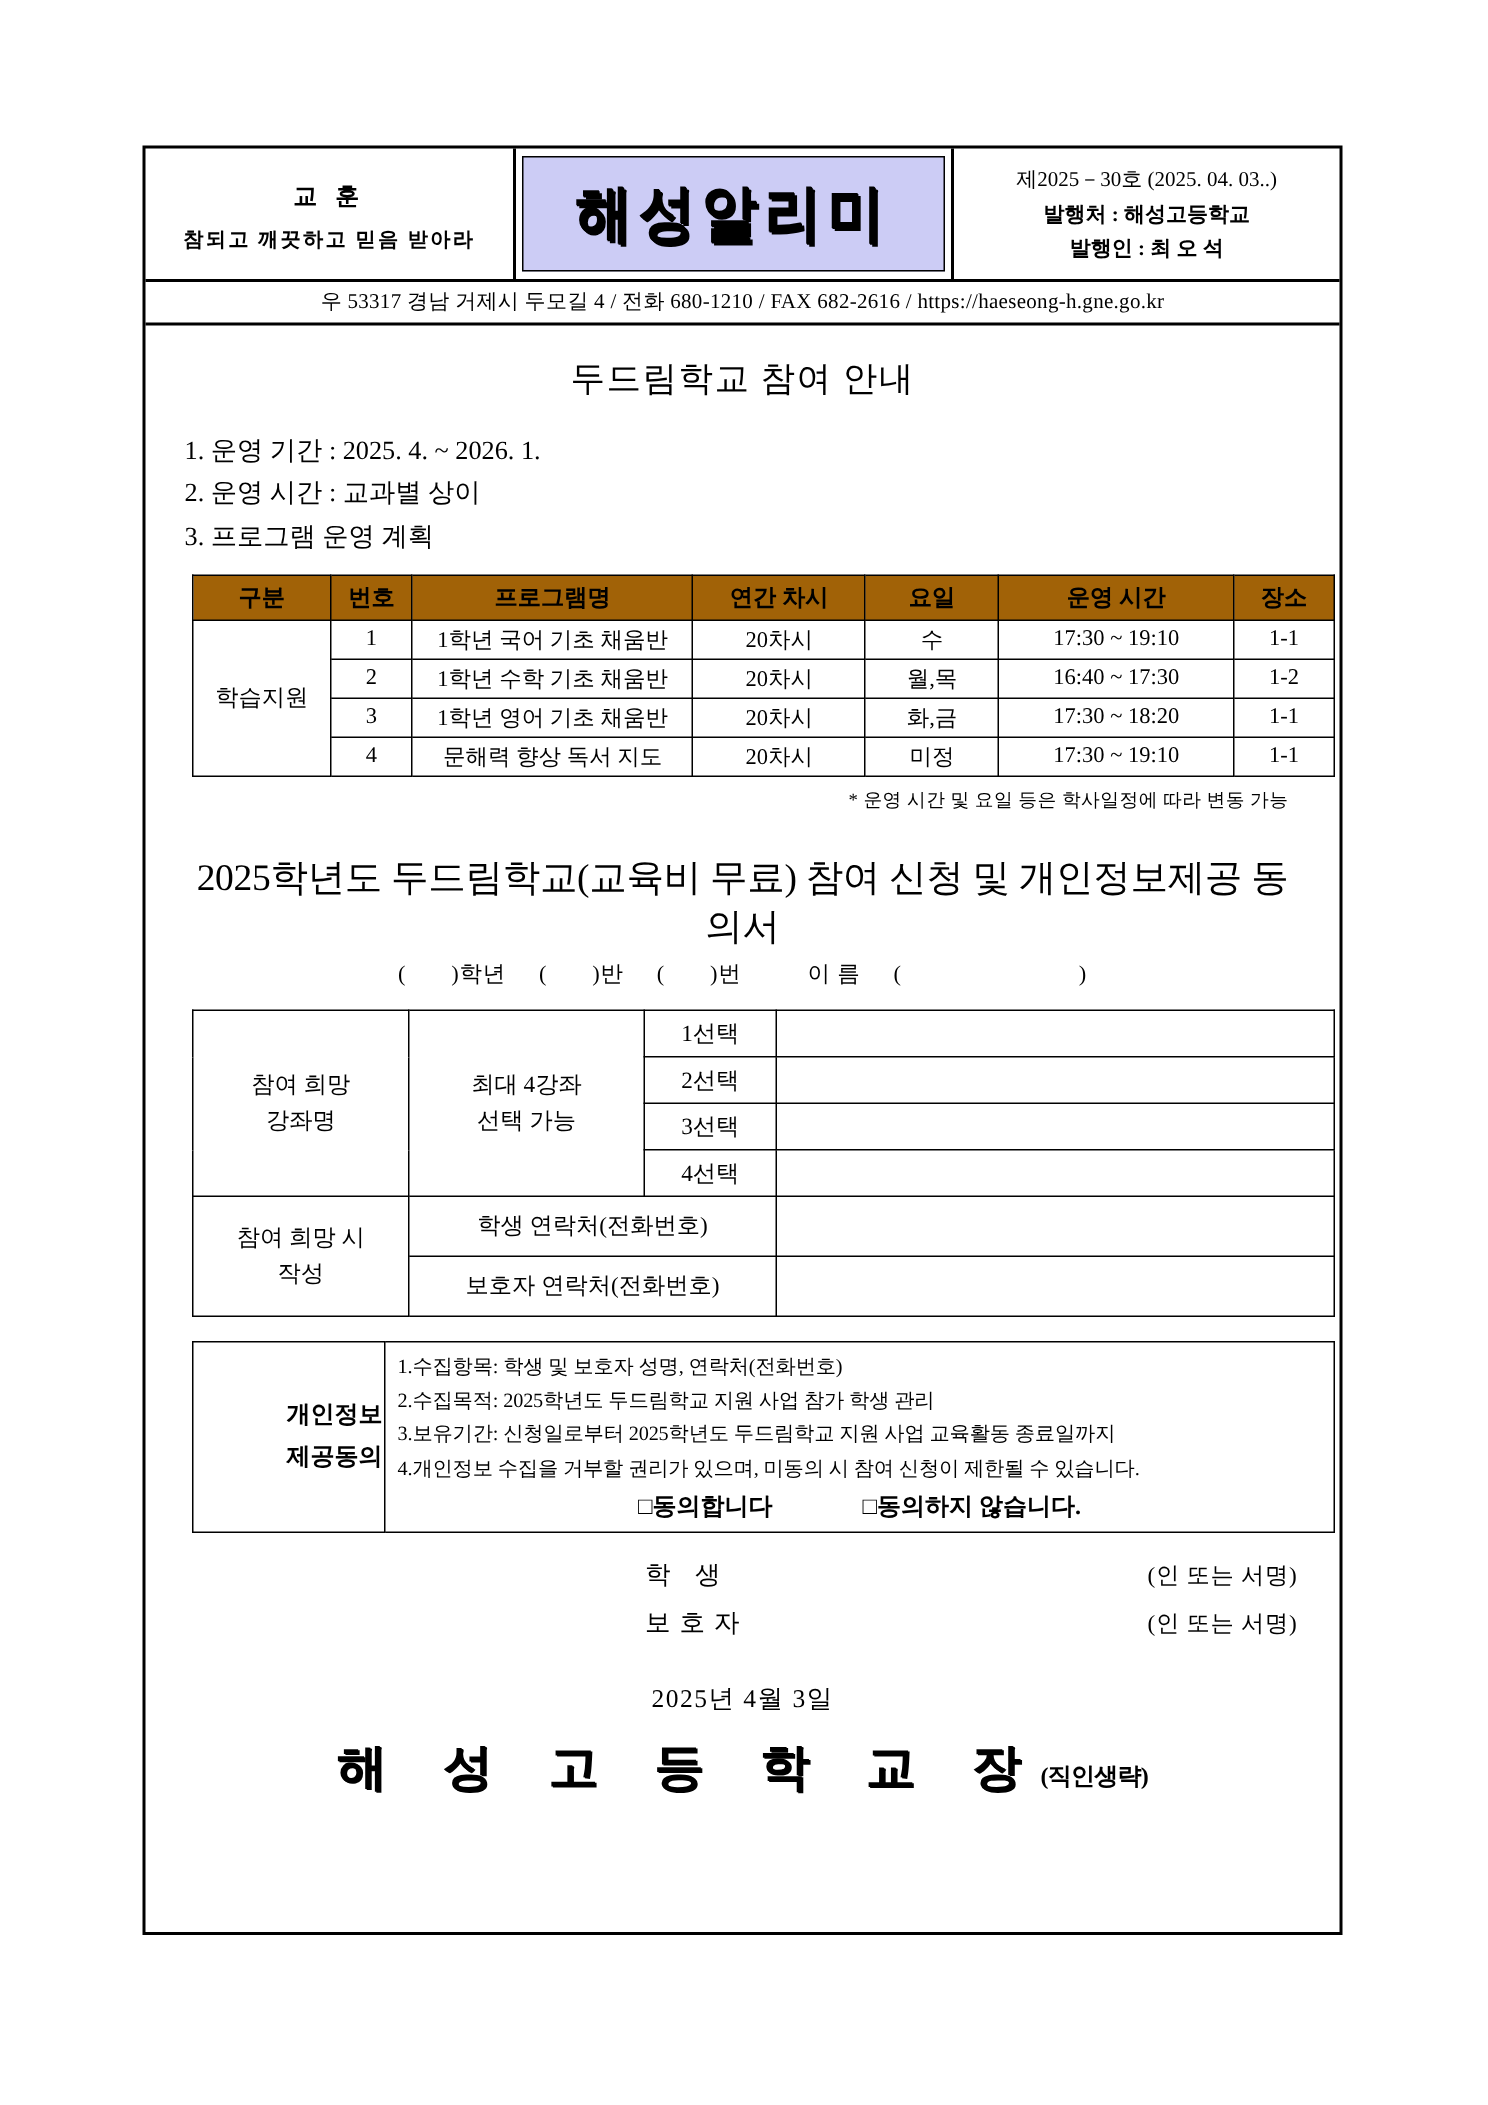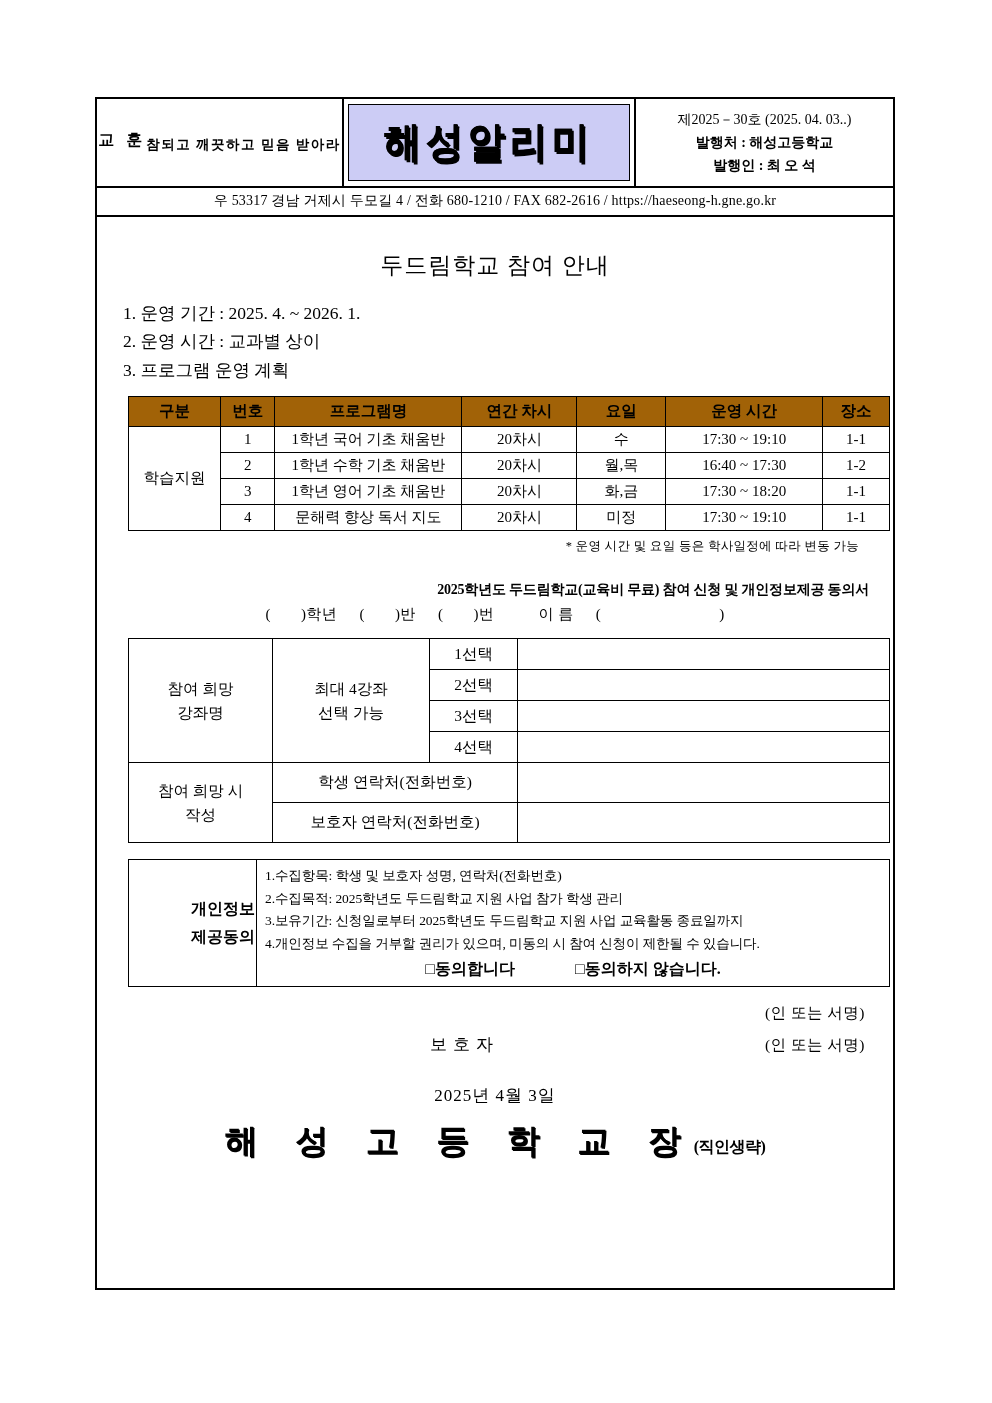--- a/index.html
+++ b/index.html
@@ -33,20 +33,21 @@
     align-items: stretch;
     border-bottom: 2px solid #000;
     height: 89px;
     box-sizing: border-box;
   }
   .motto-cell {
     width: 247px;
     box-sizing: border-box;
     border-right: 2px solid #000;
     display: flex;
+    flex-direction: column;
     align-items: center;
     justify-content: center;
     padding-top: 4px;
   }
   .motto-title {
     font-weight: bold;
     font-size: 16px;
     letter-spacing: 4px;
     margin-bottom: 9px;
   }
@@ -100,21 +101,21 @@
     border-bottom: 2px solid #000;
     text-align: center;
     font-size: 14px;
     padding: 4px 0 5px;
     letter-spacing: 0.2px;
     white-space: nowrap;
   }
 
   
   .body-area {
-    padding: 27px 24px 0 24px;
+    padding: 14px 24px 0 24px;
   }
   .doc-title {
     text-align: center;
     font-size: 23px;
     font-weight: normal;
     margin: 6px 0 18px 0;
     letter-spacing: 1px;
   }
   .intro {
     font-size: 17.5px;
@@ -156,23 +157,23 @@
   }
   .note {
     text-align: right;
     font-size: 12.5px;
     margin: 7px 10px 0 0;
     letter-spacing: 0.3px;
   }
 
   
   .consent-title {
-    text-align: right;
-    font-size: 14px;
-    font-weight: bold;
+    text-align: center;
+    font-size: 25px;
+    font-weight: normal;
     margin: 26px 0 6px 0;
     letter-spacing: -0.2px;
   }
   .consent-sub {
     text-align: center;
     font-size: 15px;
     margin-bottom: 14px;
     letter-spacing: 0.5px;
   }
   .consent-sub .gap { display: inline-block; width: 30px; }
@@ -428,20 +429,21 @@
               <span>□동의합니다</span>
               <span>□동의하지 않습니다.</span>
             </div>
           </td>
         </tr>
       </tbody>
     </table>
 
     <div class="sig-block">
       <div class="sig-row">
+        <span class="sig-label">학  생</span>
         <span class="sig-mark">(인 또는 서명)</span>
       </div>
       <div class="sig-row">
         <span class="sig-label">보호자</span>
         <span class="sig-mark">(인 또는 서명)</span>
       </div>
     </div>
 
     <div class="footer-date">2025년  4월  3일</div>
     <div class="footer-school">

